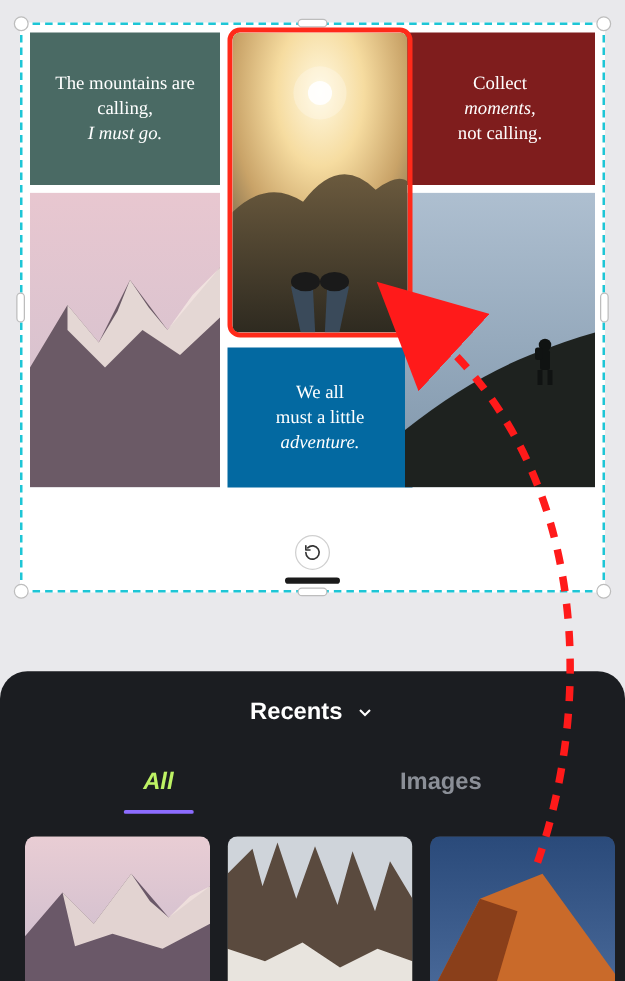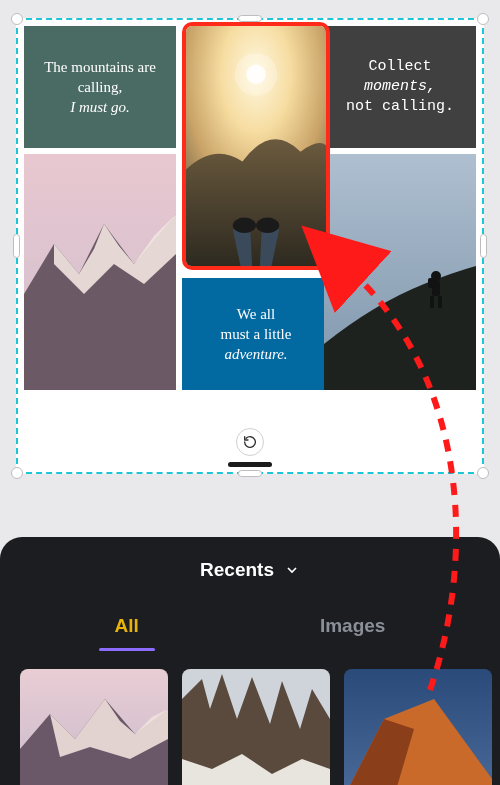--- a/index.html
+++ b/index.html
@@ -44,22 +44,21 @@
   .cell .txt { padding: 6px 10px; font-size: 15px; line-height: 1.35; }
   .cell .txt .line2 { font-style: italic; }
 
   
   .c-mountains {
     left: 6px; top: 6px; width: 152px; height: 122px;
     background: #4a6a64;
   }
   .c-collect {
     right: 6px; top: 6px; width: 152px; height: 122px;
-    background: #404040;
-    font-family: Liberation Mono, monospace;
+    background: #7f1d1d;
   }
   .c-hero {
     left: 164px; top: 2px; width: 148px; height: 248px;
     border: 4px solid #ff2a1a; border-radius: 10px;
     z-index: 5;
   }
   .c-hero .sunimg { width: 100%; height: 100%; }
 
   
   .c-snow {
@@ -110,21 +109,21 @@
     display: flex; justify-content: space-around;
     padding: 18px 24px 0;
   }
   .tab {
     font-size: 19px; font-weight: 700;
     padding: 8px 6px 14px;
     color: #8b8f97;
     position: relative;
     cursor: pointer;
   }
-  .tab.active { color: #eab308; }
+  .tab.active { color: #bef264; font-style: italic; }
   .tab.active::after {
     content: ""; position: absolute; left: -10px; right: -10px; bottom: 0;
     height: 3px; background: #8c6cff; border-radius: 2px;
   }
 
   .thumbs {
     display: flex; gap: 14px; padding: 18px 20px 0;
   }
   .thumb {
     width: 148px; height: 128px; border-radius: 8px; overflow: hidden;

